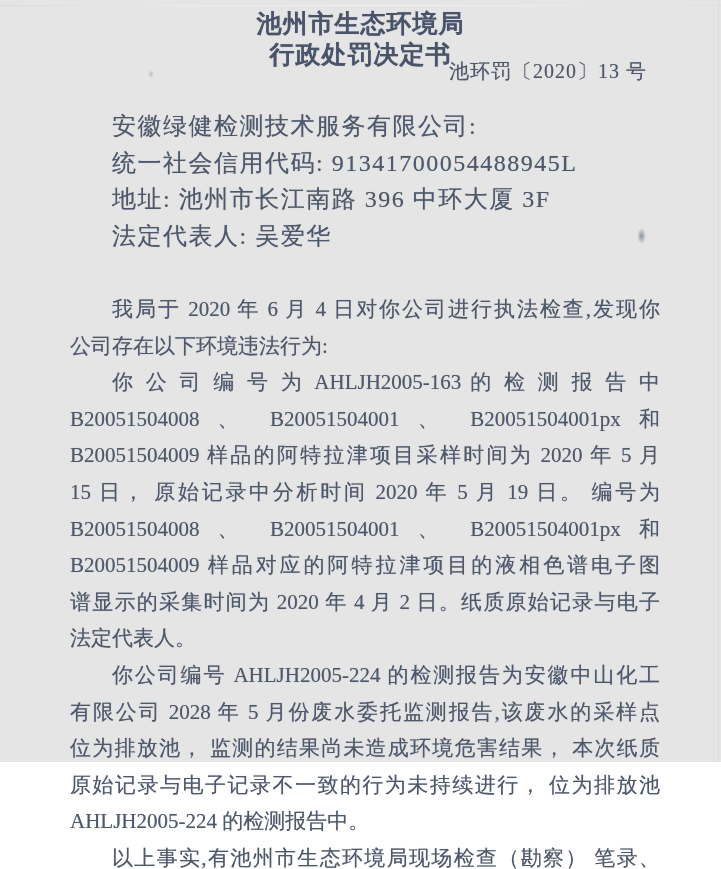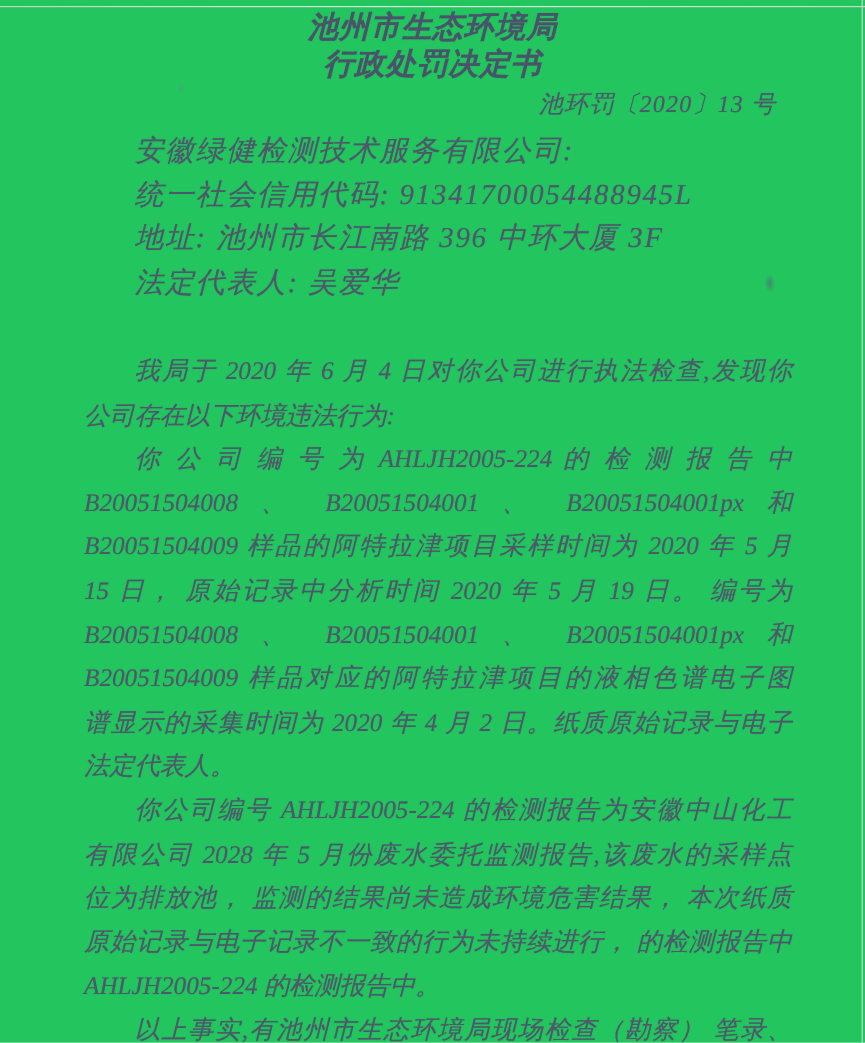--- a/index.html
+++ b/index.html
@@ -4,24 +4,23 @@
 <style>
   html, body { margin: 0; padding: 0; }
   body {
     width: 721px; height: 869px;
     background: #ffffff;
     font-family: "Liberation Serif", "DejaVu Serif", serif;
     overflow: hidden;
   }
   .page {
     position: relative;
-    width: 721px; height: 869px;
-    background: #22c55e;
+    width: 721px; height: 762px;
+    background: #e5e5e5;
     color: #4e586b;
-    font-style: italic;
   }
   
   .scan-top-line {
     position: absolute; top: 5px; left: 0; width: 100%; height: 1px;
     background: linear-gradient(90deg, #d7d7d7, #ececec 25%, #f6f6f6 55%, #dedede 100%);
     opacity: .85;
   }
   .scan-right-line {
     position: absolute; top: 0; right: 2px; width: 1px; height: 100%;
     background: #d9d9d9; opacity: .9;
@@ -39,21 +38,21 @@
 
   .title-block {
     position: absolute; top: 8px; left: 0; right: 0;
     text-align: center;
     font-size: 25px; font-weight: bold;
     line-height: 31px; letter-spacing: 1px;
     color: #49536а;
     color: #49536a;
   }
   .doc-no {
-    position: absolute; top: 73px; right: 74px;
+    position: absolute; top: 58px; right: 74px;
     font-size: 20px; letter-spacing: 1px;
   }
 
   .content {
     position: absolute; top: 108px; left: 70px; width: 590px;
   }
   .rline {
     font-size: 24px; line-height: 36.6px;
     padding-left: 42px; letter-spacing: 1.5px;
     white-space: nowrap;
@@ -91,29 +90,29 @@
   <div class="content">
     <div class="rline">安徽绿健检测技术服务有限公司:</div>
     <div class="rline">统一社会信用代码: 91341700054488945L</div>
     <div class="rline">地址: 池州市长江南路 396 中环大厦 3F</div>
     <div class="rline">法定代表人: 吴爱华</div>
 
     <div class="spacer"></div>
 
     <div class="bline indent just">我局于 2020 年 6 月 4 日对你公司进行执法检查,发现你</div>
     <div class="bline">公司存在以下环境违法行为:</div>
-    <div class="bline indent just">你 公 司 编 号 为 AHLJH2005-224 的 检 测 报 告 中</div>
+    <div class="bline indent just">你 公 司 编 号 为 AHLJH2005-163 的 检 测 报 告 中</div>
     <div class="bline just">B20051504008 、 B20051504001 、 B20051504001px 和</div>
     <div class="bline just">B20051504009 样品的阿特拉津项目采样时间为 2020 年 5 月</div>
     <div class="bline just">15 日， 原始记录中分析时间 2020 年 5 月 19 日。 编号为</div>
     <div class="bline just">B20051504008 、 B20051504001 、 B20051504001px 和</div>
     <div class="bline just">B20051504009 样品对应的阿特拉津项目的液相色谱电子图</div>
     <div class="bline just">谱显示的采集时间为 2020 年 4 月 2 日。纸质原始记录与电子</div>
     <div class="bline">法定代表人。</div>
     <div class="bline indent just">你公司编号 AHLJH2005-224 的检测报告为安徽中山化工</div>
     <div class="bline just">有限公司 2028 年 5 月份废水委托监测报告,该废水的采样点</div>
     <div class="bline just">位为排放池， 监测的结果尚未造成环境危害结果， 本次纸质</div>
-    <div class="bline just">原始记录与电子记录不一致的行为未持续进行， 的检测报告中</div>
+    <div class="bline just">原始记录与电子记录不一致的行为未持续进行， 位为排放池</div>
     <div class="bline">AHLJH2005-224 的检测报告中。</div>
     <div class="bline indent just">以上事实,有池州市生态环境局现场检查（勘察） 笔录、</div>
   </div>
 
 </div>
 
 </body></html>

